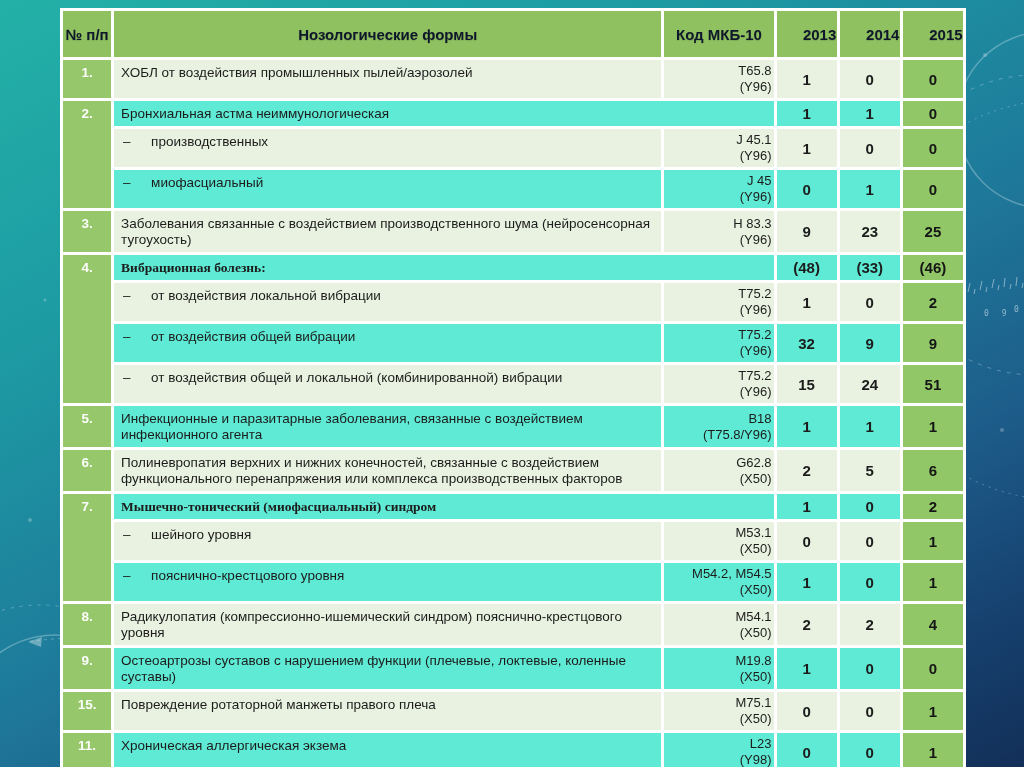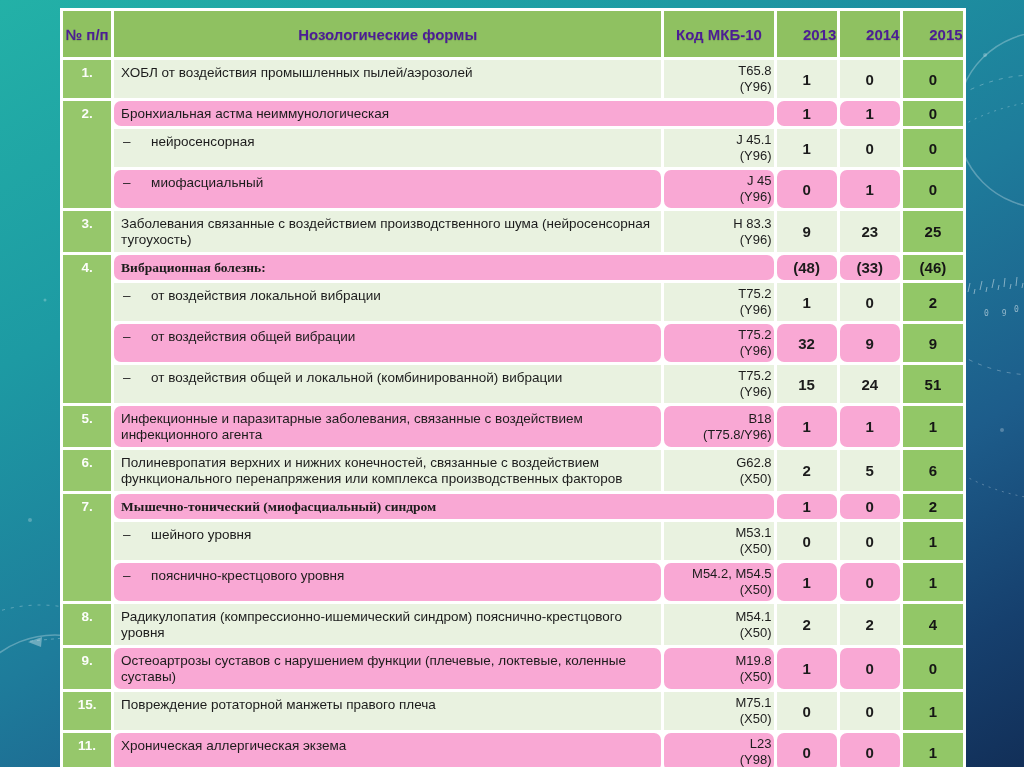--- a/index.html
+++ b/index.html
@@ -16,31 +16,31 @@
     table-layout:fixed; border-collapse:separate; border-spacing:3px;
     background:#ffffff;
   }
   col.c-num  { width:48px; }
   col.c-name { width:546px; }
   col.c-code { width:109px; }
   col.c-year { width:60px; }
 
   th, td { vertical-align:middle; }
 
-  .green { background:#8fc161; color:#4c1d95; }
+  .green { background:#8fc161; color:#0f172a; }
 
   thead th {
     height:46px; font-size:15px; font-weight:bold; text-align:center;
     color:#fefefe; text-shadow:0 1px 1px rgba(0,0,0,0.12);
   }
   thead th.yr { font-size:15px;padding-left:26px; }
 
   tbody td { color:#1c1c1c; }
   .band-a td.light { background:#e9f2e0; }
-  .band-b td.light { background:#f9a8d4;border-radius:7px; }
+  .band-b td.light { background:#5eead4; }
 
   .num-cell {
     background:#96c76b; color:rgba(255,255,255,0.97);
     font-size:13.5px; font-weight:bold; text-align:center;
     vertical-align:top; padding-top:5px;
   }
   .name-cell {
     font-size:13.5px; line-height:16px; text-align:left;
     vertical-align:top; padding:5px 0 4px 7px;
   }
@@ -118,21 +118,21 @@
         <td class="val-cell year-2">0</td>
       </tr>
       <tr class="band-b one-line">
         <td class="num-cell" rowspan="3">2.</td>
         <td class="name-cell light" colspan="2"><span>Бронхиальная астма неиммунологическая</span></td>
         <td class="val-cell year-0 light">1</td>
         <td class="val-cell year-1 light">1</td>
         <td class="val-cell year-2">0</td>
       </tr>
       <tr class="band-a sub-row two-line">
-        <td class="name-cell light"><span class="dash">–</span><span>нейросенсорная</span></td>
+        <td class="name-cell light"><span class="dash">–</span><span>производственных</span></td>
         <td class="code-cell light">
           <div>J 45.1</div>
           <div>(Y96)</div>
         </td>
         <td class="val-cell year-0 light">1</td>
         <td class="val-cell year-1 light">0</td>
         <td class="val-cell year-2">0</td>
       </tr>
       <tr class="band-b sub-row two-line">
         <td class="name-cell light"><span class="dash">–</span><span>миофасциальный</span></td>

